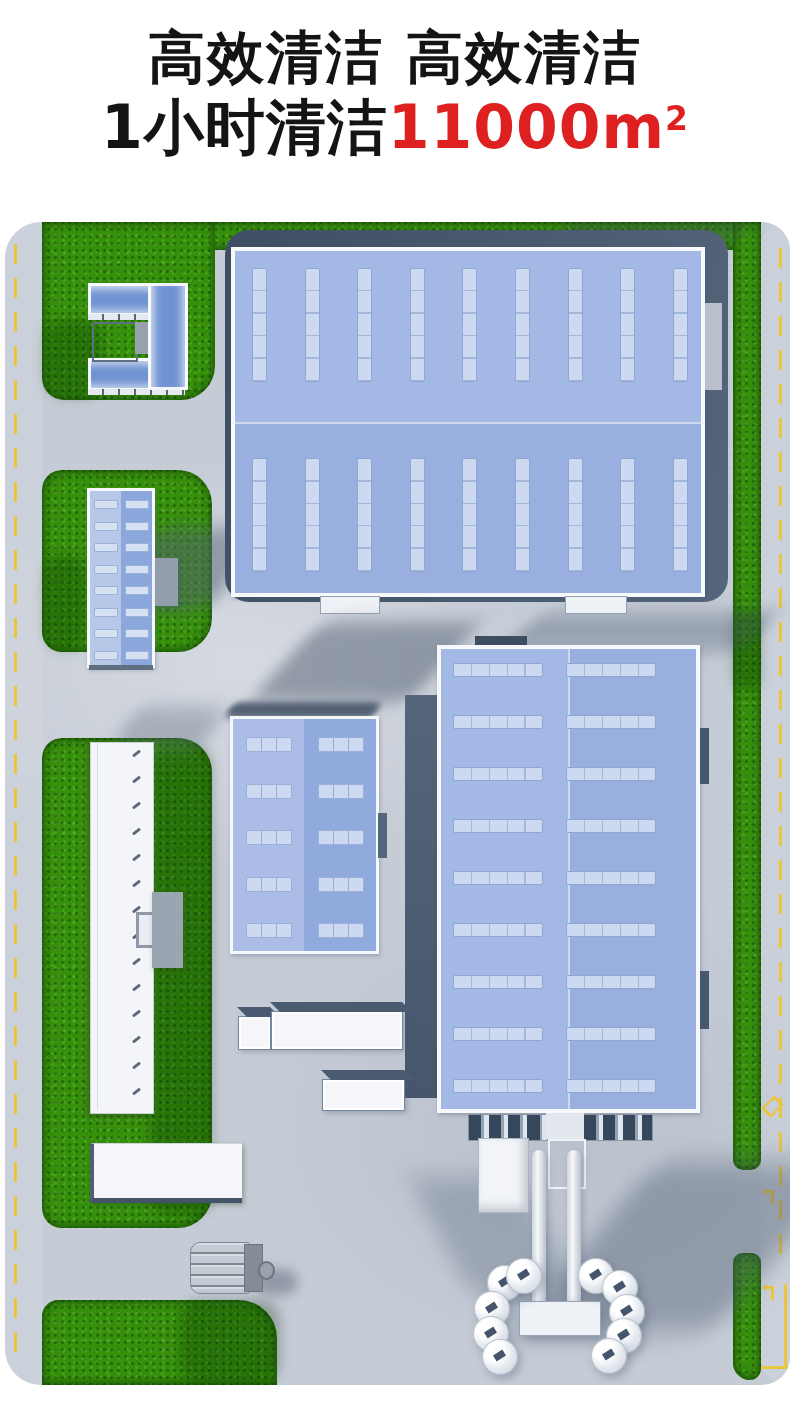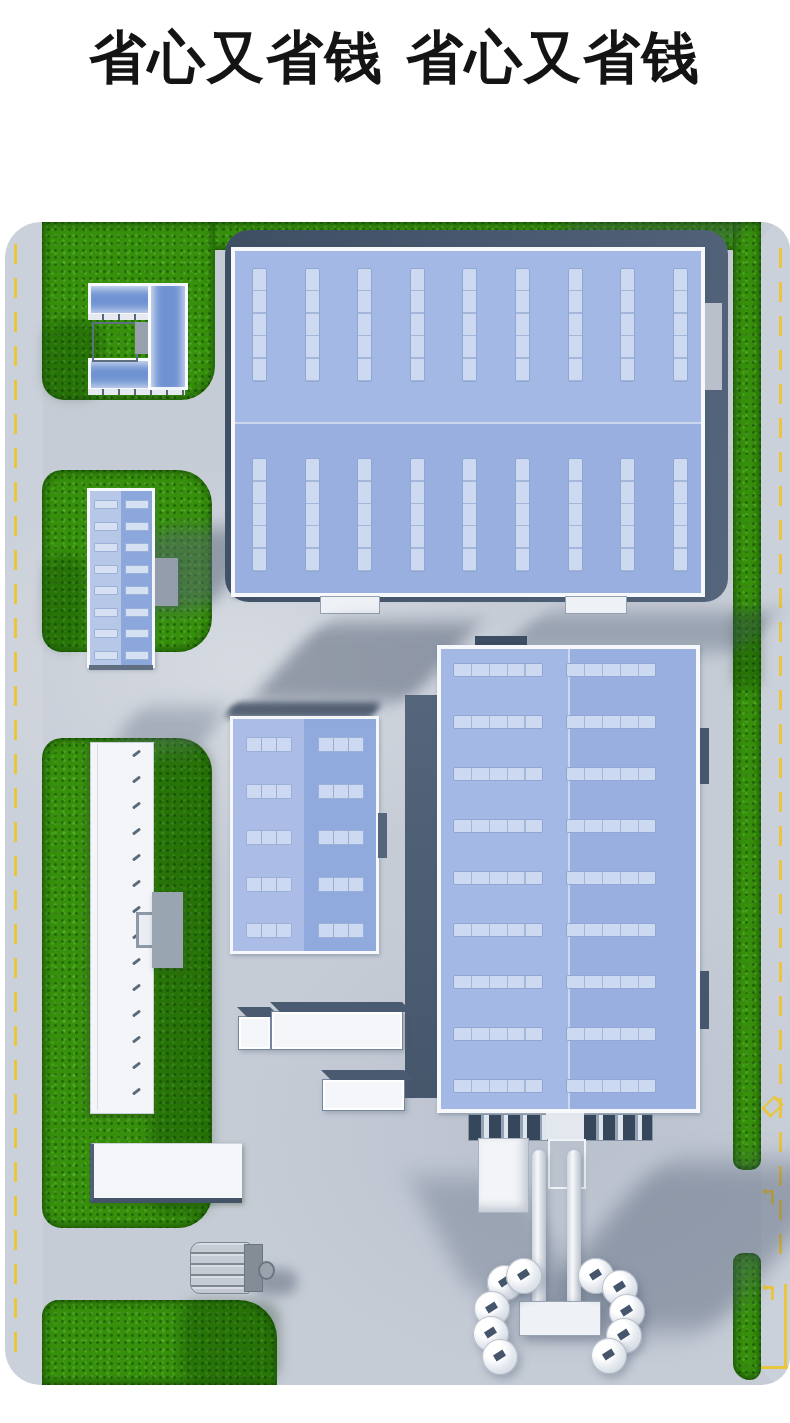--- a/index.html
+++ b/index.html
@@ -69,21 +69,24 @@
   .diamond{width:9px;height:9px;border:2px solid var(--mark);transform:rotate(45deg) scaleY(1.45);}
   .turn-arrow span{position:absolute;background:var(--mark);}
   .mark-bar{background:var(--mark);}
 </style>
 </head>
 <body>
 
 <div class="page">
 
   <div class="header">
-    <div class="h-line1">省心又省钱 省心又省钱</div>
+    <div class="h-line1">高效清洁 高效清洁</div>
+    <div class="h-line2">
+      <span>1小时清洁</span><span class="hl"><span>11000m</span><span class="sup">2</span><span class="bar"></span></span>
+    </div>
   </div>
 
   <div class="pad">
 
     <div class="road-tint" style="left:0;top:0;width:38px;height:1163px;"></div>
     <div class="dash-line" style="left:9px;top:22px;height:1120px;"></div>
     <div class="road-tint" style="left:756px;top:0;width:29px;height:1163px;border-radius:26px 0 0 26px;"></div>
     <div class="dash-line" style="left:774px;top:26px;height:1010px;"></div>
     <div class="diamond" style="left:761px;top:878px;"></div>
     <div class="turn-arrow" style="left:759px;top:968px;width:12px;height:14px;">

